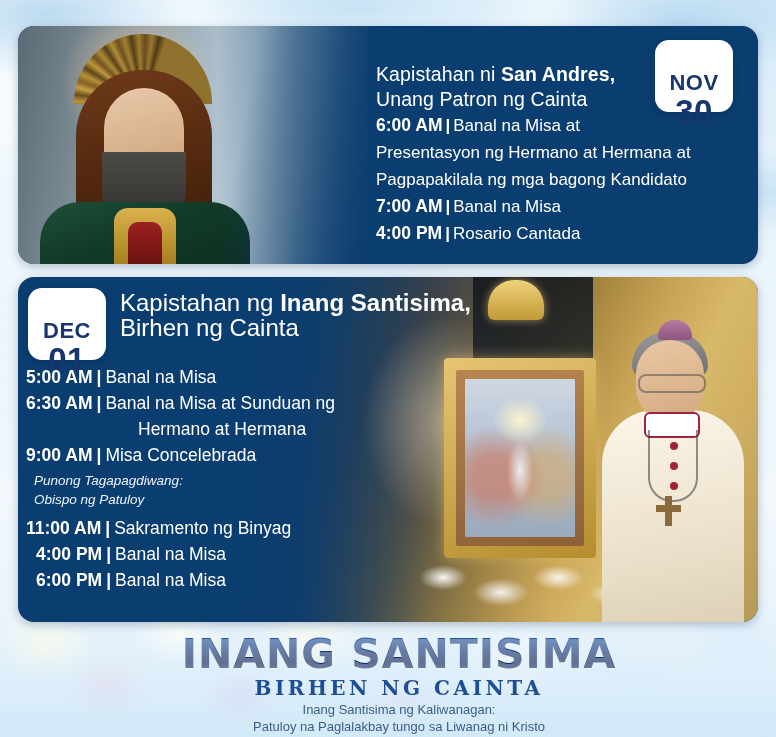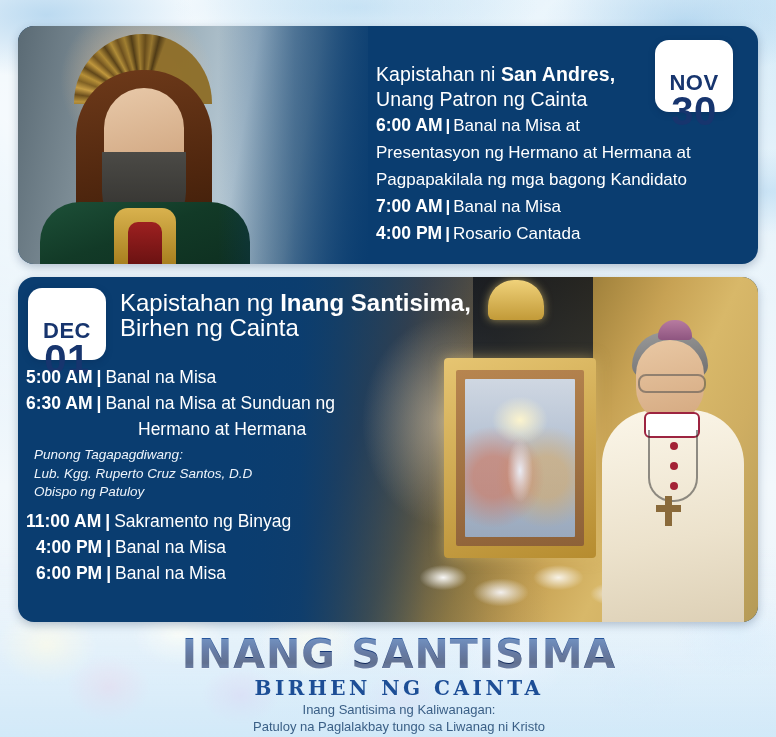--- a/index.html
+++ b/index.html
@@ -87,21 +87,21 @@
   .row .sep{font-weight:bold;padding:0 3px;}
   .cont{font-size:17px;line-height:27px;}
 
   
   .badge{position:absolute;background:#fff;border-radius:14px;
      display:flex;flex-direction:column;align-items:center;justify-content:center;
      color:#17356e;font-weight:bold;box-shadow:0 2px 6px rgba(10,40,80,.35);}
   #badge-nov{left:655px;top:40px;width:78px;height:72px;}
   #badge-dec{left:28px;top:288px;width:78px;height:72px;}
   .badge .m{font-size:22px;line-height:22px;letter-spacing:.5px;margin-top:48px;}
-  .badge .d{font-size:40px;line-height:33px;letter-spacing:.5px;margin-top:1px;}
+  .badge .d{font-size:33px;line-height:33px;letter-spacing:.5px;margin-top:1px;}
 
   
   #card2{left:18px;top:277px;width:740px;height:345px;background:#0a3d70;}
   .c2-bgimg{position:absolute;right:0;top:0;width:520px;height:100%;
     background:
       radial-gradient(ellipse 120px 150px at 40% 42%, rgba(228,212,186,.55), rgba(228,212,186,0) 70%),
       linear-gradient(90deg,#0a3d70 0%,rgba(10,61,112,.92) 12%,rgba(18,62,104,.6) 24%,rgba(36,66,92,.28) 36%,rgba(60,70,80,.12) 48%,rgba(0,0,0,0) 60%),
       linear-gradient(115deg,#123c63 0%,#1d3f5c 14%,#3c3f46 28%,#6b5a3a 42%,#a6863f 54%,#c7a254 64%,#d8b869 74%,#cfae62 84%,#b49a57 100%);
   }
   .altar-dark{position:absolute;left:455px;top:0;width:120px;height:120px;
@@ -252,23 +252,25 @@
   </div>
 
   <div class="c2-list">
     <div class="r2">
       <span class="t">5:00 AM</span><span class="sep">|</span><span>Banal na Misa</span>
     </div>
     <div class="r2">
       <span class="t">6:30 AM</span><span class="sep">|</span><span>Banal na Misa at Sunduan ng</span>
     </div>
     <div class="r2 ind">Hermano at Hermana</div>
+    <div class="r2">
+      <span class="t">9:00 AM</span><span class="sep">|</span><span>Misa Concelebrada</span>
+    </div>
     <div class="cel">
       <div>Punong Tagapagdiwang:</div>
-      <div>Lub. Kgg. Ruperto Cruz Santos, D.D</div>
       <div>Obispo ng Patuloy</div>
     </div>
     <div class="r2">
       <span class="t">11:00 AM</span><span class="sep">|</span><span>Sakramento ng Binyag</span>
     </div>
     <div class="r2 pm">
       <span class="t">4:00 PM</span><span class="sep">|</span><span>Banal na Misa</span>
     </div>
     <div class="r2 pm">
       <span class="t">6:00 PM</span><span class="sep">|</span><span>Banal na Misa</span>

